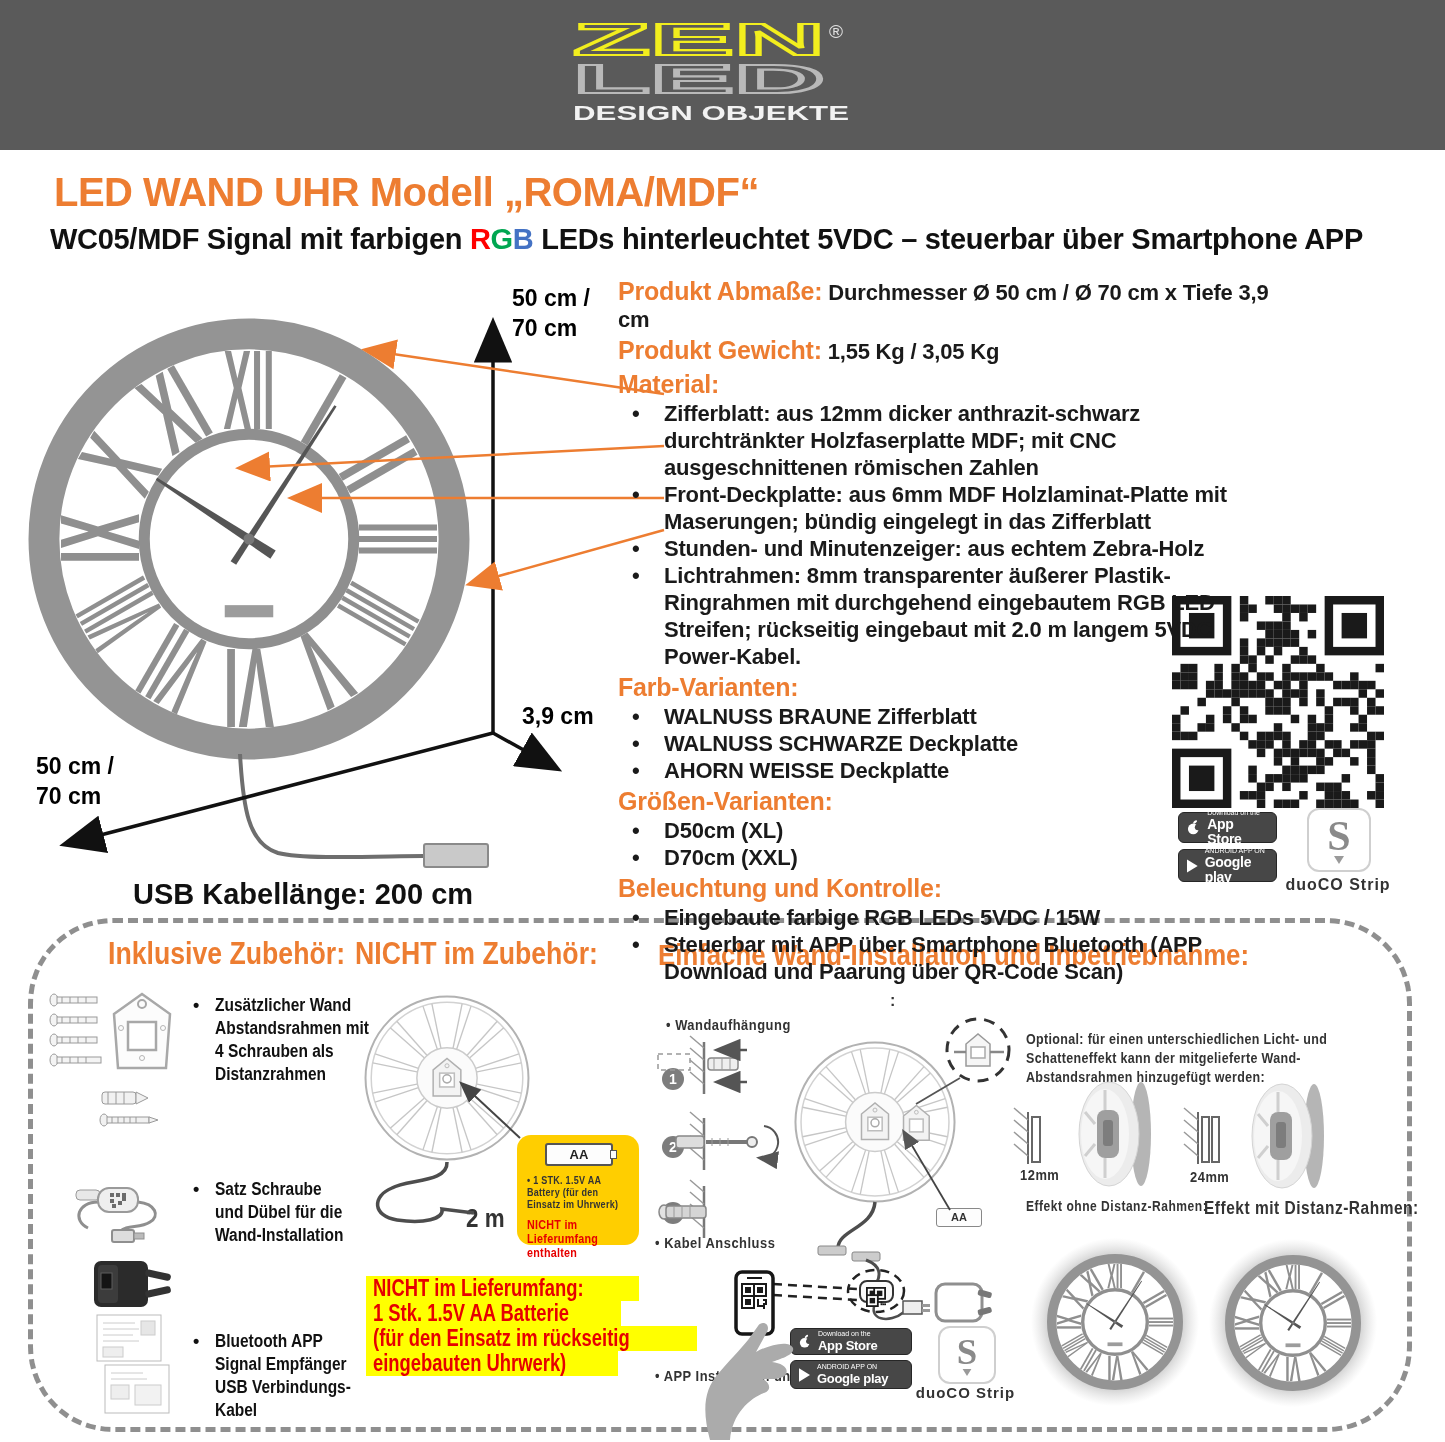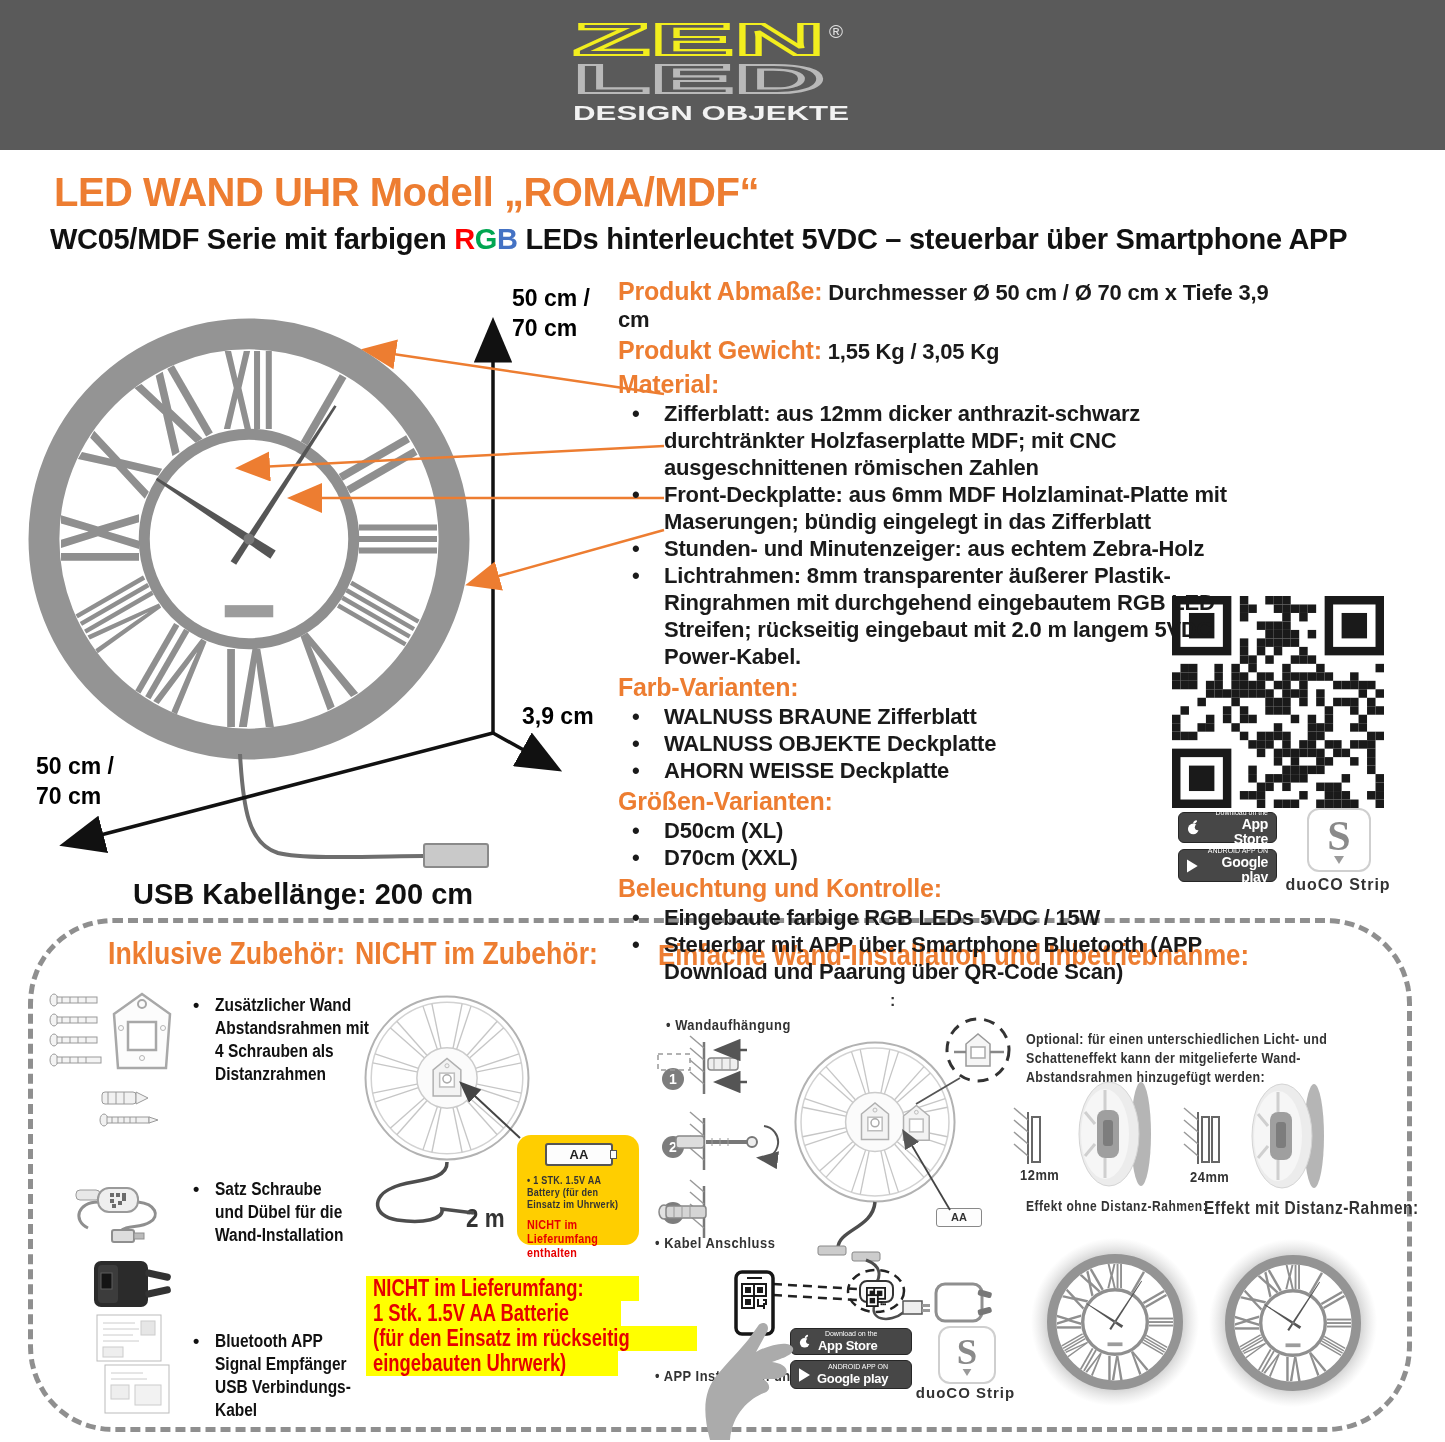--- a/index.html
+++ b/index.html
@@ -20,21 +20,21 @@
   .oheading{color:var(--orange,#ED7D31);font-size:25px;line-height:31px;margin-top:2px;}
   ul.spec{list-style:none;margin:0;padding:0 0 0 14px;}
   ul.spec li{padding-left:32px;position:relative;}
   ul.spec li::before{content:"•";position:absolute;left:0;top:0;}
   
   .dimtxt{font-size:23px;font-weight:bold;color:#111;}
   .usb-label{left:133px;top:878px;font-size:29px;font-weight:bold;color:#111;}
   
   .qr-big{left:1172px;top:596px;width:212px;height:212px;}
   .badge{background:#474747;border:1px solid #262626;border-radius:6px;color:#fff;
-         display:flex;align-items:center;gap:7px;padding:0 8px;box-sizing:border-box;text-align:right;}
+         display:flex;align-items:center;gap:7px;padding:0 8px;box-sizing:border-box;}
   .badge .t1{font-size:7px;line-height:8px;display:block;}
   .badge .t2{font-size:14px;line-height:15px;font-weight:bold;display:block;letter-spacing:-0.3px;}
   .duoco{border:2px solid #cfcfcf;border-radius:12px;background:#fff;display:flex;align-items:center;justify-content:center;}
   .duoco-label{font-size:16px;font-weight:bold;color:#333;letter-spacing:1px;text-align:center;}
   
   .bottom-box{left:28px;top:918px;width:1384px;height:514px;border:5px dashed #8f8f8f;border-radius:85px;box-sizing:border-box;}
   .col-heading{font-size:31px;font-weight:bold;color:var(--orange,#ED7D31);white-space:nowrap;}
   .inc-text{width:172px;font-size:18px;font-weight:bold;line-height:23px;color:#111;position:relative;padding-left:0;}
   .inc-bullet{position:absolute;left:-22px;top:0;}
   .aa-box{left:517px;top:1135px;width:122px;height:110px;background:var(--batterybox,#FFCE00);border-radius:14px;padding:8px 8px 0 10px;box-sizing:border-box;}
@@ -62,21 +62,21 @@
   <div class="abs banner">
     <svg class="abs" style="left:563px;top:10px;" width="300" height="120" viewBox="0 0 300 120">
       <text x="10" y="45" font-size="44" font-weight="bold" fill="none" stroke="#F2EE1E" stroke-width="2.2" textLength="252" lengthAdjust="spacingAndGlyphs">ZEN</text>
       <text x="266" y="28" font-size="19" fill="#e0e0e0">®</text>
       <text x="10" y="83" font-size="40" font-weight="bold" fill="none" stroke="#b9b9b9" stroke-width="2.2" textLength="252" lengthAdjust="spacingAndGlyphs">LED</text>
       <text x="10" y="110" font-size="21" font-weight="bold" fill="#f2f2f2" textLength="276" lengthAdjust="spacingAndGlyphs">DESIGN OBJEKTE</text>
     </svg>
   </div>
 
   <div class="abs title">LED WAND UHR Modell „ROMA/MDF“</div>
-  <div class="abs subtitle"><span>WC05/MDF Serie mit farbigen </span><span style="color:var(--rgb_r,#FF0000)">R</span><span style="color:var(--rgb_g,#00A651)">G</span><span style="color:var(--rgb_b,#4472C4)">B</span><span> LEDs hinterleuchtet 5VDC – steuerbar über Smartphone APP</span></div>
+  <div class="abs subtitle"><span>WC05/MDF Signal mit farbigen </span><span style="color:var(--rgb_r,#FF0000)">R</span><span style="color:var(--rgb_g,#00A651)">G</span><span style="color:var(--rgb_b,#4472C4)">B</span><span> LEDs hinterleuchtet 5VDC – steuerbar über Smartphone APP</span></div>
 
   <div class="abs" style="left:24px;top:314px;width:450px;height:450px;z-index:1;"><svg width="450" height="450" viewBox="0 0 450 450">
         <circle cx="225" cy="225" r="205.065" fill="#ffffff" stroke="#949494" stroke-width="30.870000000000005"></circle>
         <text transform="rotate(0 225 225) translate(225 114.75) scale(0.7000000000000001,1.9)" text-anchor="middle" font-family="'Liberation Sans',sans-serif" font-weight="bold" font-size="59.535000000000004" fill="#8f8f8f">XII</text>
         <text transform="rotate(30 225 225) translate(225 114.75) scale(0.9,1.9)" text-anchor="middle" font-family="'Liberation Sans',sans-serif" font-weight="bold" font-size="59.535000000000004" fill="#8f8f8f">I</text>
         <text transform="rotate(60 225 225) translate(225 114.75) scale(0.9,1.9)" text-anchor="middle" font-family="'Liberation Sans',sans-serif" font-weight="bold" font-size="59.535000000000004" fill="#8f8f8f">II</text>
         <text transform="rotate(90 225 225) translate(225 114.75) scale(0.7000000000000001,1.9)" text-anchor="middle" font-family="'Liberation Sans',sans-serif" font-weight="bold" font-size="59.535000000000004" fill="#8f8f8f">III</text>
         <text transform="rotate(120 225 225) translate(225 114.75) scale(0.525,1.9)" text-anchor="middle" font-family="'Liberation Sans',sans-serif" font-weight="bold" font-size="59.535000000000004" fill="#8f8f8f">IIII</text>
         <text transform="rotate(150 225 225) translate(225 114.75) scale(0.9,1.9)" text-anchor="middle" font-family="'Liberation Sans',sans-serif" font-weight="bold" font-size="59.535000000000004" fill="#8f8f8f">V</text>
         <text transform="rotate(180 225 225) translate(225 114.75) scale(0.9,1.9)" text-anchor="middle" font-family="'Liberation Sans',sans-serif" font-weight="bold" font-size="59.535000000000004" fill="#8f8f8f">VI</text>
@@ -134,21 +134,21 @@
     <div class="oheading">Material:</div>
     <ul class="spec">
       <li>Zifferblatt: aus 12mm dicker anthrazit-schwarz durchtränkter Holzfaserplatte MDF; mit CNC ausgeschnittenen römischen Zahlen</li>
       <li>Front-Deckplatte: aus 6mm MDF Holzlaminat-Platte mit Maserungen; bündig eingelegt in das Zifferblatt</li>
       <li>Stunden- und Minutenzeiger: aus echtem Zebra-Holz</li>
       <li>Lichtrahmen: 8mm transparenter äußerer Plastik-Ringrahmen mit durchgehend eingebautem RGB LED Streifen; rückseitig eingebaut mit 2.0 m langem 5VDC Power-Kabel.</li>
     </ul>
     <div class="oheading">Farb-Varianten:</div>
     <ul class="spec">
       <li>WALNUSS BRAUNE Zifferblatt</li>
-      <li>WALNUSS OBJEKTE Deckplatte</li>
+      <li>WALNUSS SCHWARZE Deckplatte</li>
       <li>AHORN WEISSE Deckplatte</li>
     </ul>
     <div class="oheading">Größen-Varianten:</div>
     <ul class="spec">
       <li>D50cm (XL)</li>
       <li>D70cm (XXL)</li>
     </ul>
     <div class="oheading">Beleuchtung und Kontrolle:</div>
     <ul class="spec">
       <li>Eingebaute farbige RGB LEDs 5VDC / 15W</li>

